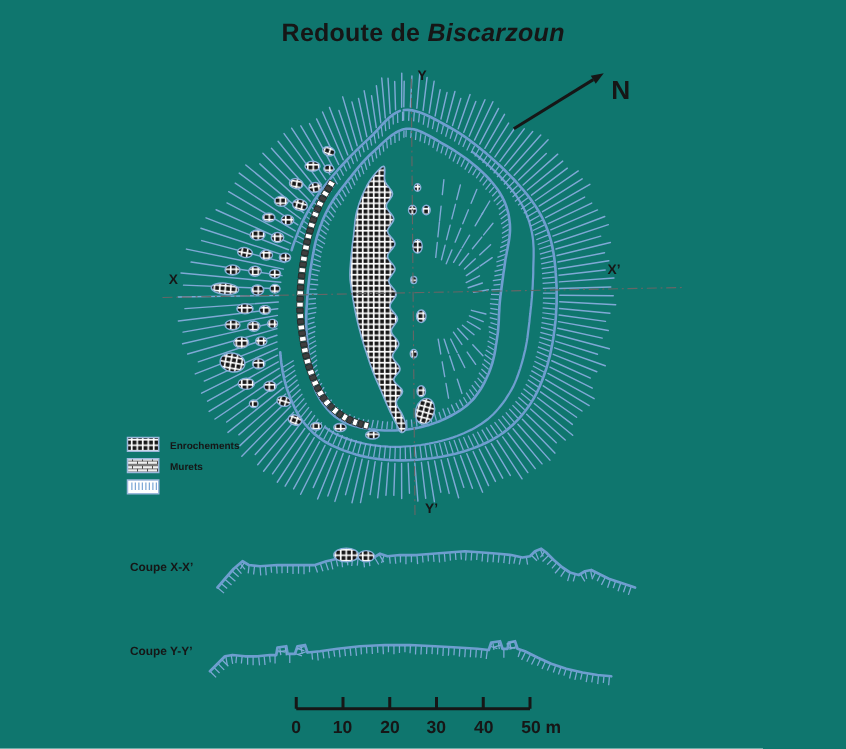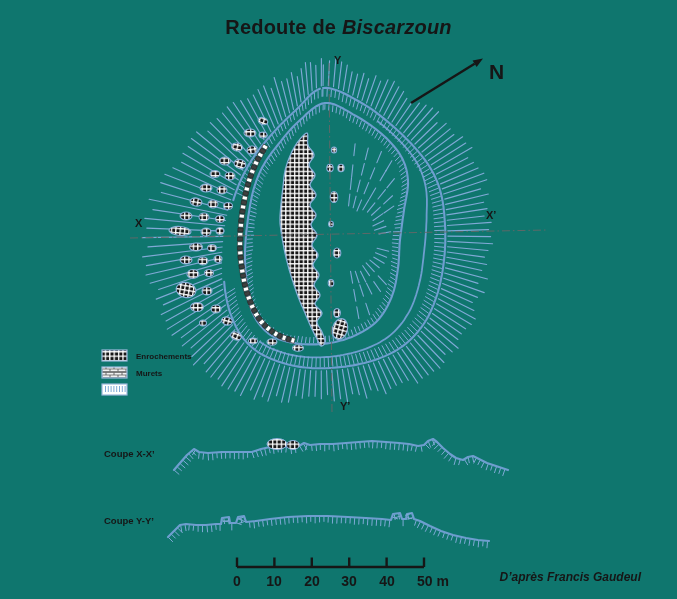--- a/index.html
+++ b/index.html
@@ -17,21 +17,20 @@
   .t-coupe{font:700 9.5px "Liberation Sans",sans-serif;fill:#161616;}
   .t-scale{font:700 14px "Liberation Sans",sans-serif;fill:#161616;text-anchor:middle;}
 </style>
 </head>
 <body>
 
 <div class="page">
 
   <div class="title"><span>Redoute de </span><span class="it">Biscarzoun</span></div>
 
-  <div class="attribution">D’après Francis Gaudeul</div>
 
   <svg id="fig" width="677" height="599" viewBox="0 0 677 599">
     <defs>
       <pattern id="checker" width="4.4" height="4.4" patternUnits="userSpaceOnUse">
         <rect width="4.4" height="4.4" fill="#ffffff"></rect>
         <rect x="0.45" y="0.45" width="3.1" height="3.1" fill="#161616"></rect>
       </pattern>
       <pattern id="brick" width="8" height="6" patternUnits="userSpaceOnUse">
         <rect width="8" height="6" fill="#ffffff"></rect>
         <path d="M0,0.6 H8 M0,3 H8 M0,5.4 H8 M2,0.6 V3 M6,3 V5.4" stroke="#4a4a4a" stroke-width="0.8" fill="none"></path>

